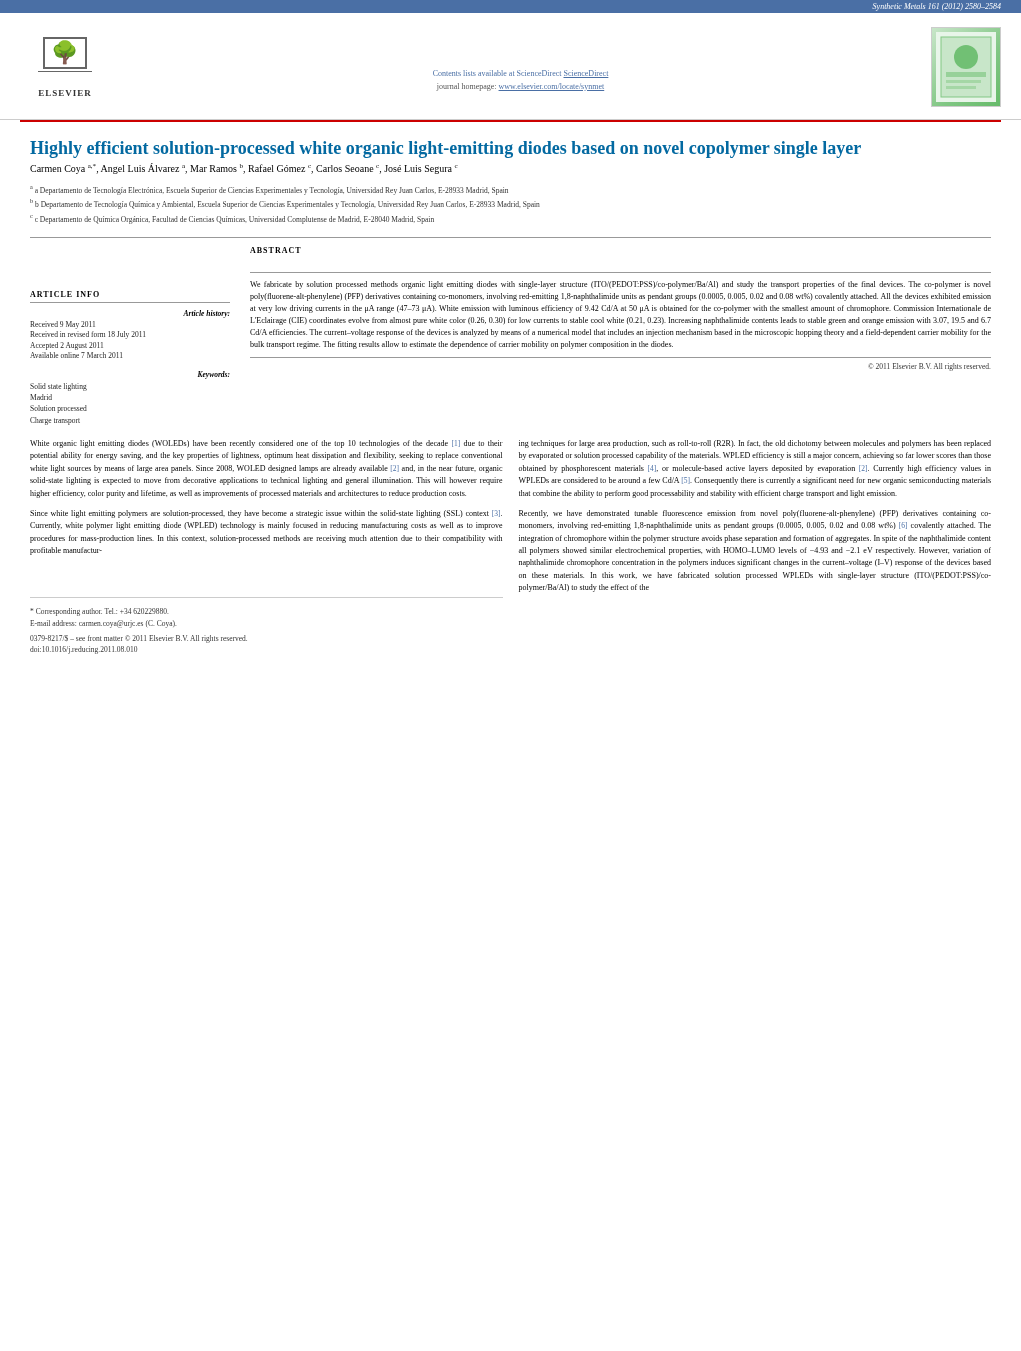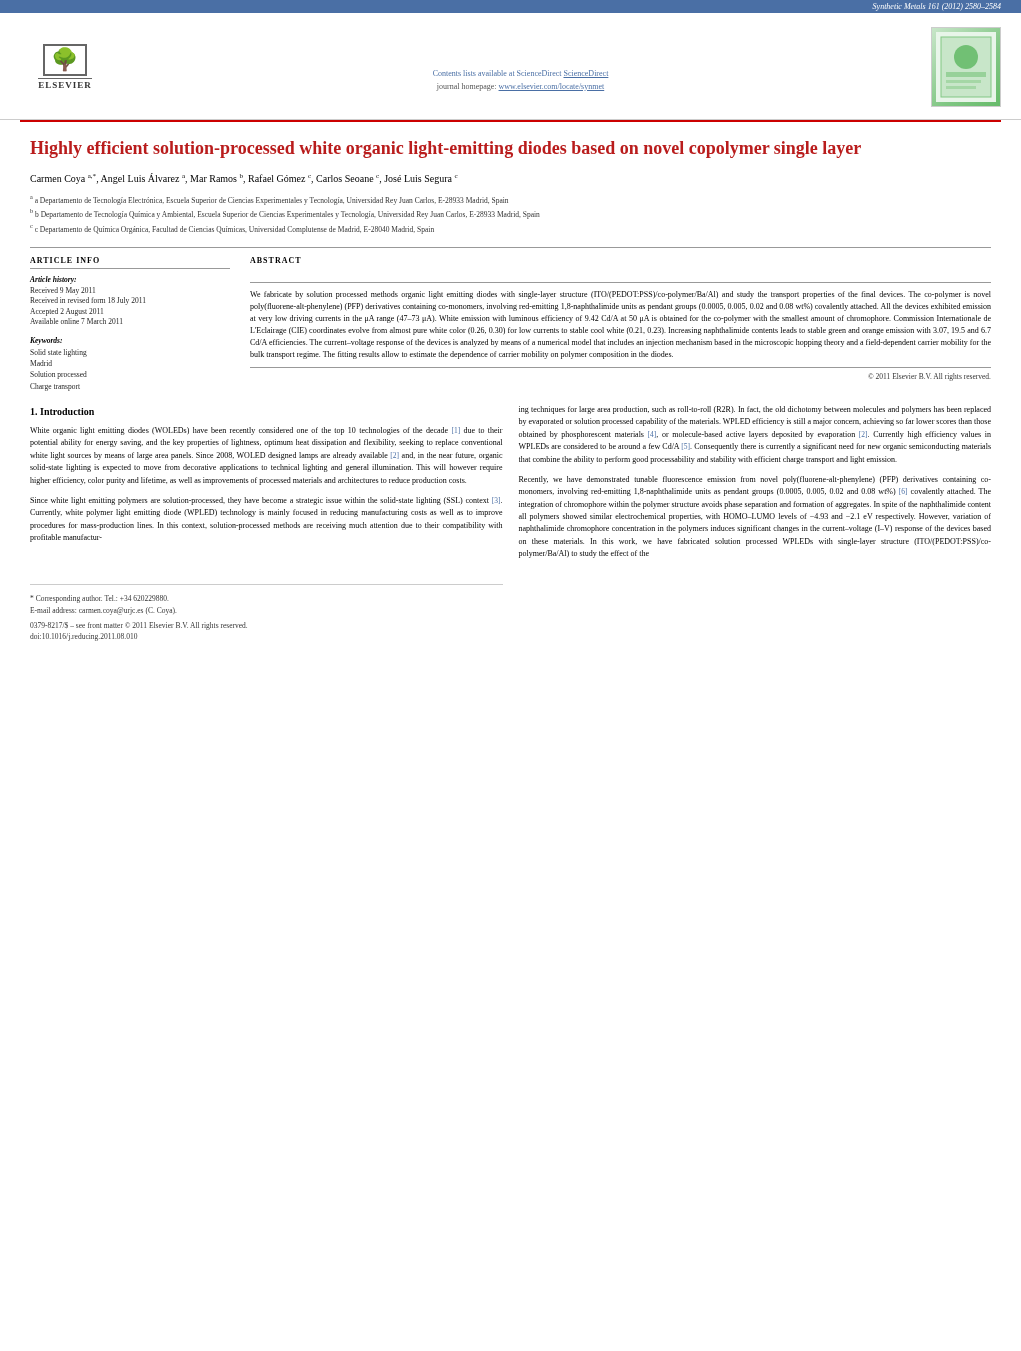--- a/index.html
+++ b/index.html
@@ -55,21 +55,21 @@
       color: #5a7a3a;
       line-height: 1;
     }
 
     .elsevier-logo .logo-text {
       font-size: 9px;
       font-weight: bold;
       color: #333;
       letter-spacing: 1px;
       border-top: 1px solid #666;
-      padding-top: 1px;
+      padding-top: 16px;
     }
 
     .journal-title-area {
       flex: 1;
       padding: 0 20px;
       margin-top: 26px;
     }
 
     .sciencedirect-link {
       font-size: 8px;
@@ -107,22 +107,21 @@
       margin: 0 20px;
     }
 
     .paper-content {
       padding: 15px 30px 15px 30px;
     }
 
     .paper-title {
       font-size: 18px;
       font-weight: bold;
-      color: #b91c1c;
-      margin-bottom: 10px;
+      color: #0369a1;
       line-height: 1.3;
     }
 
     .authors {
       font-size: 10px;
       color: #000;
       margin-bottom: 5px;
       line-height: 1.6;
     }
 
@@ -146,38 +145,40 @@
       display: flex;
       gap: 20px;
       margin-bottom: 12px;
       border-top: 1px solid #999;
       padding-top: 8px;
     }
 
     .article-info {
       width: 200px;
       flex-shrink: 0;
+      margin-top: 44px;
     }
 
     .article-info h3 {
       font-size: 8px;
       font-weight: bold;
       letter-spacing: 1px;
       text-transform: uppercase;
       border-bottom: 1px solid #999;
       padding-bottom: 3px;
       margin-bottom: 6px;
     }
 
     .info-section-title {
       font-size: 7.5px;
       font-style: italic;
       font-weight: bold;
       margin-bottom: 2px;
       margin-top: 5px;
+      text-align: right;
     }
 
     .info-text {
       font-size: 7.5px;
       line-height: 1.4;
       color: #222;
     }
 
     .keywords-list {
       font-size: 7.5px;
@@ -344,21 +345,20 @@
 
     <div class="abstract-section">
       <h3>ABSTRACT</h3>
       <div class="abstract-text">We fabricate by solution processed methods organic light emitting diodes with single-layer structure (ITO/(PEDOT:PSS)/co-polymer/Ba/Al) and study the transport properties of the final devices. The co-polymer is novel poly(fluorene-alt-phenylene) (PFP) derivatives containing co-monomers, involving red-emitting 1,8-naphthalimide units as pendant groups (0.0005, 0.005, 0.02 and 0.08 wt%) covalently attached. All the devices exhibited emission at very low driving currents in the μA range (47–73 μA). White emission with luminous efficiency of 9.42 Cd/A at 50 μA is obtained for the co-polymer with the smallest amount of chromophore. Commission Internationale de L'Eclairage (CIE) coordinates evolve from almost pure white color (0.26, 0.30) for low currents to stable cool white (0.21, 0.23). Increasing naphthalimide contents leads to stable green and orange emission with 3.07, 19.5 and 6.7 Cd/A efficiencies. The current–voltage response of the devices is analyzed by means of a numerical model that includes an injection mechanism based in the microscopic hopping theory and a field-dependent carrier mobility for the bulk transport regime. The fitting results allow to estimate the dependence of carrier mobility on polymer composition in the diodes.</div>
       <div class="copyright-line">© 2011 Elsevier B.V. All rights reserved.</div>
     </div>
   </div>
 
   <div class="columns-section">
     <div class="col-left">
-      <div class="section-title">1.  Introduction</div>
       <p class="body-paragraph">
         White organic light emitting diodes (WOLEDs) have been recently considered one of the top 10 technologies of the decade <span class="ref">[1]</span> due to their potential ability for energy saving, and the key properties of lightness, optimum heat dissipation and flexibility, seeking to replace conventional white light sources by means of large area panels. Since 2008, WOLED designed lamps are already available <span class="ref">[2]</span> and, in the near future, organic solid-state lighting is expected to move from decorative applications to technical lighting and general illumination. This will however require higher efficiency, color purity and lifetime, as well as improvements of processed materials and architectures to reduce production costs.
       </p>
       <p class="body-paragraph">
         Since white light emitting polymers are solution-processed, they have become a strategic issue within the solid-state lighting (SSL) context <span class="ref">[3]</span>. Currently, white polymer light emitting diode (WPLED) technology is mainly focused in reducing manufacturing costs as well as to improve procedures for mass-production lines. In this context, solution-processed methods are receiving much attention due to their compatibility with profitable manufactur-
       </p>
 
       <div style="margin-top: 40px;">
         <hr class="divider-line">
         <div class="footnote-text">* Corresponding author. Tel.: +34 620229880.</div>

